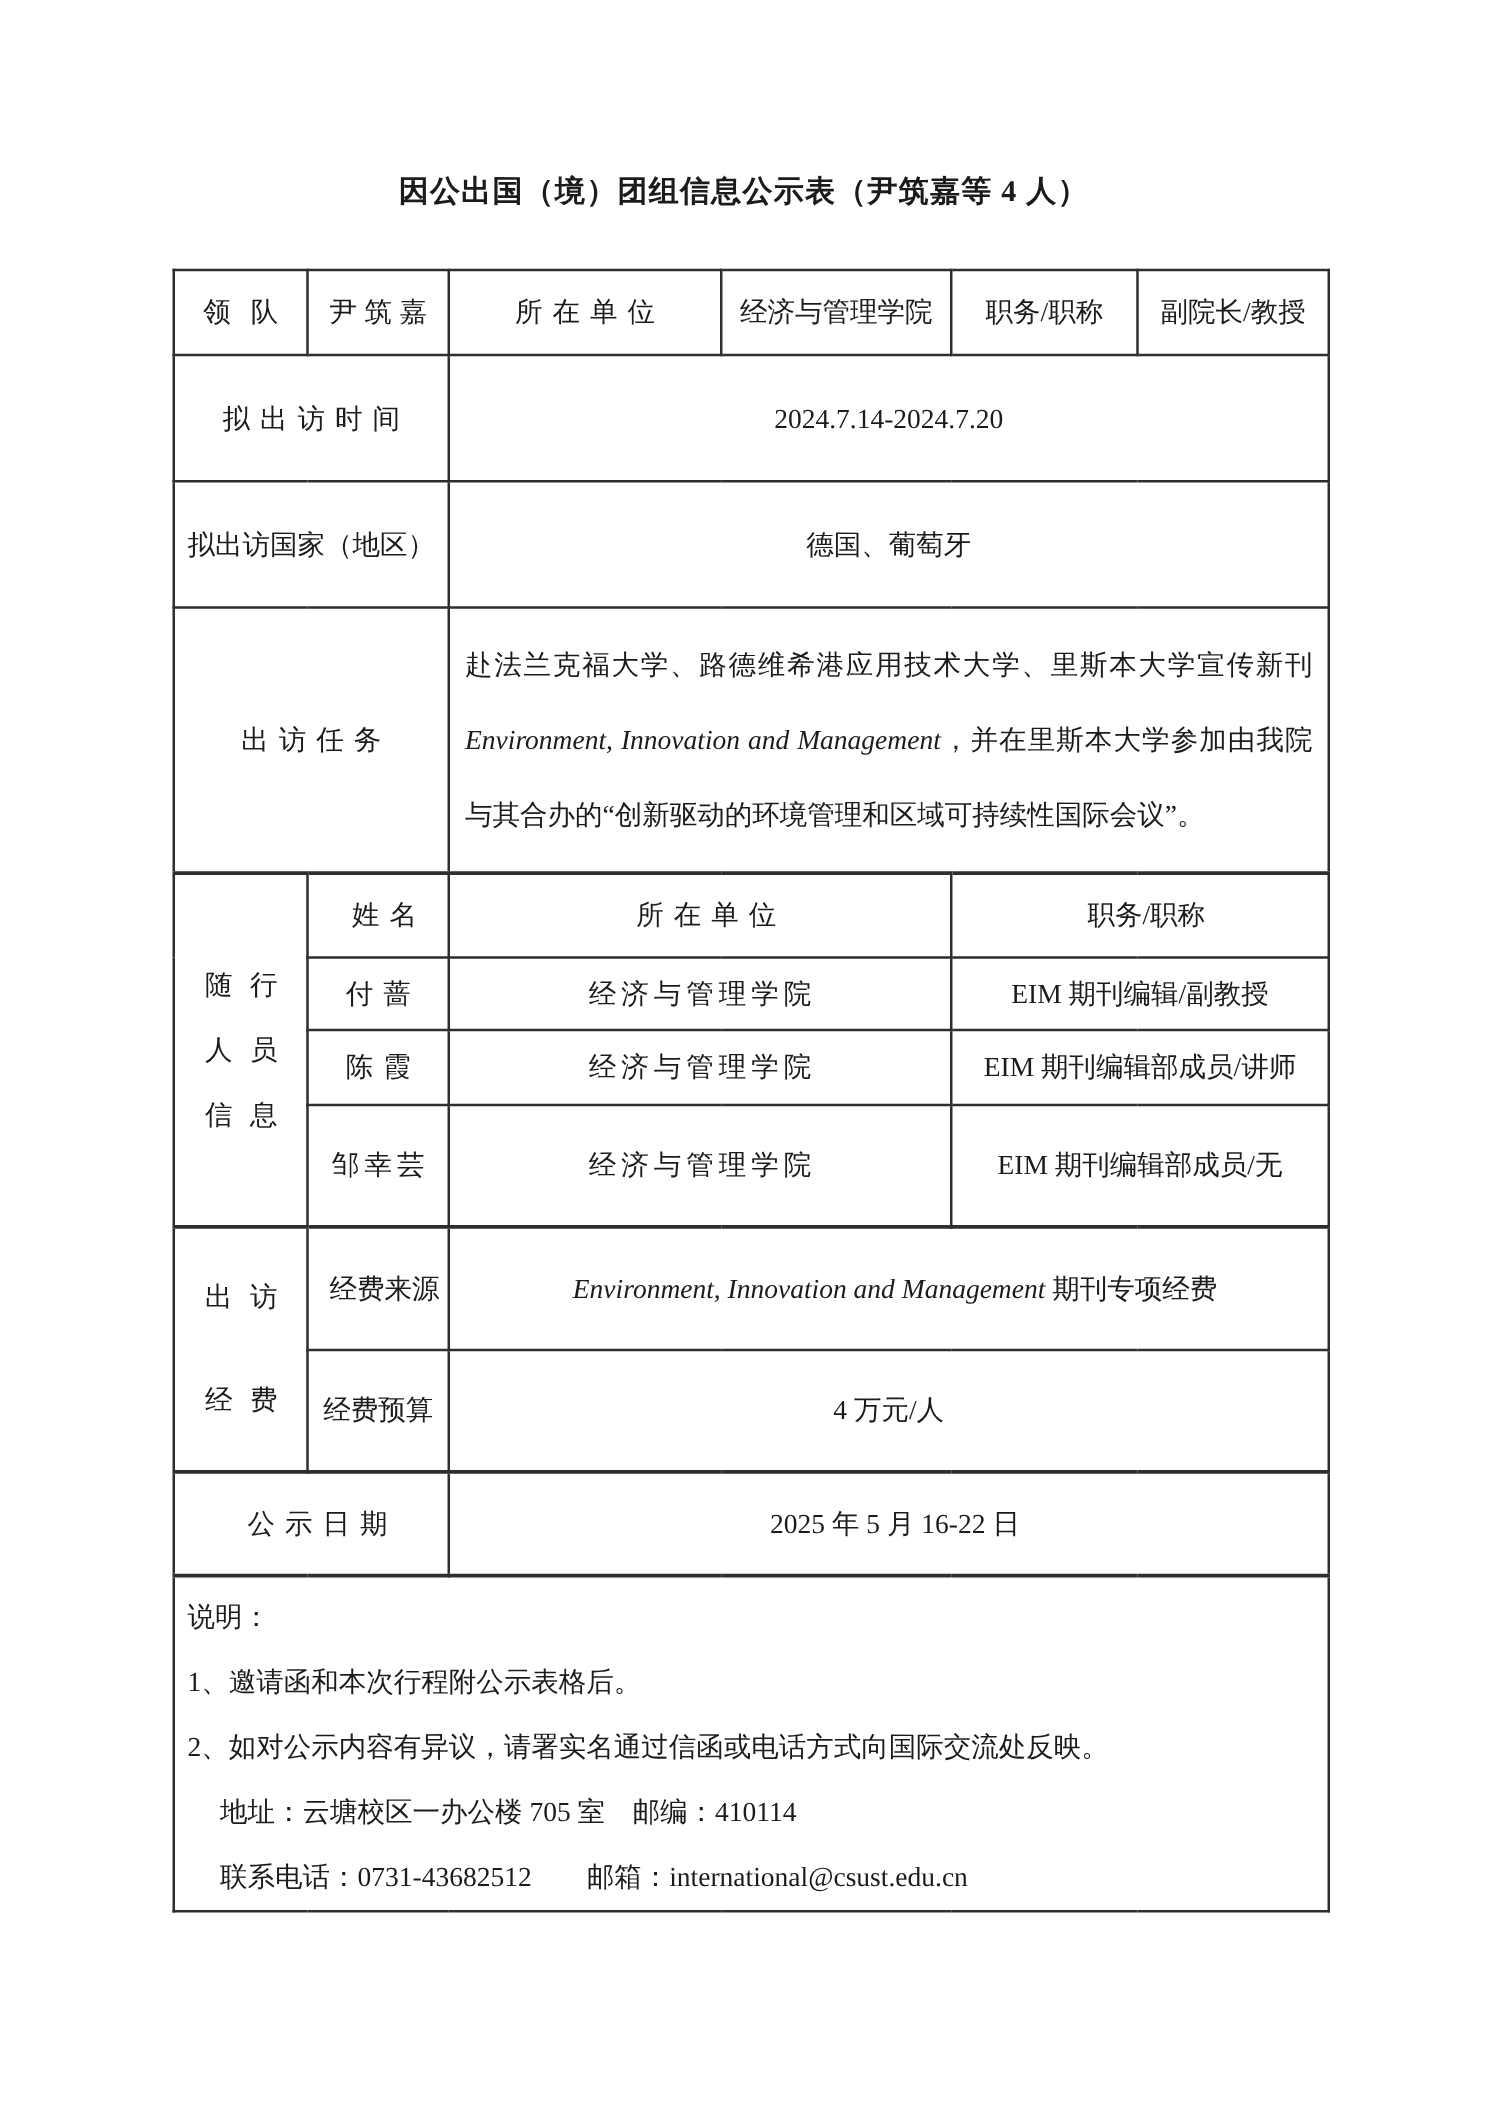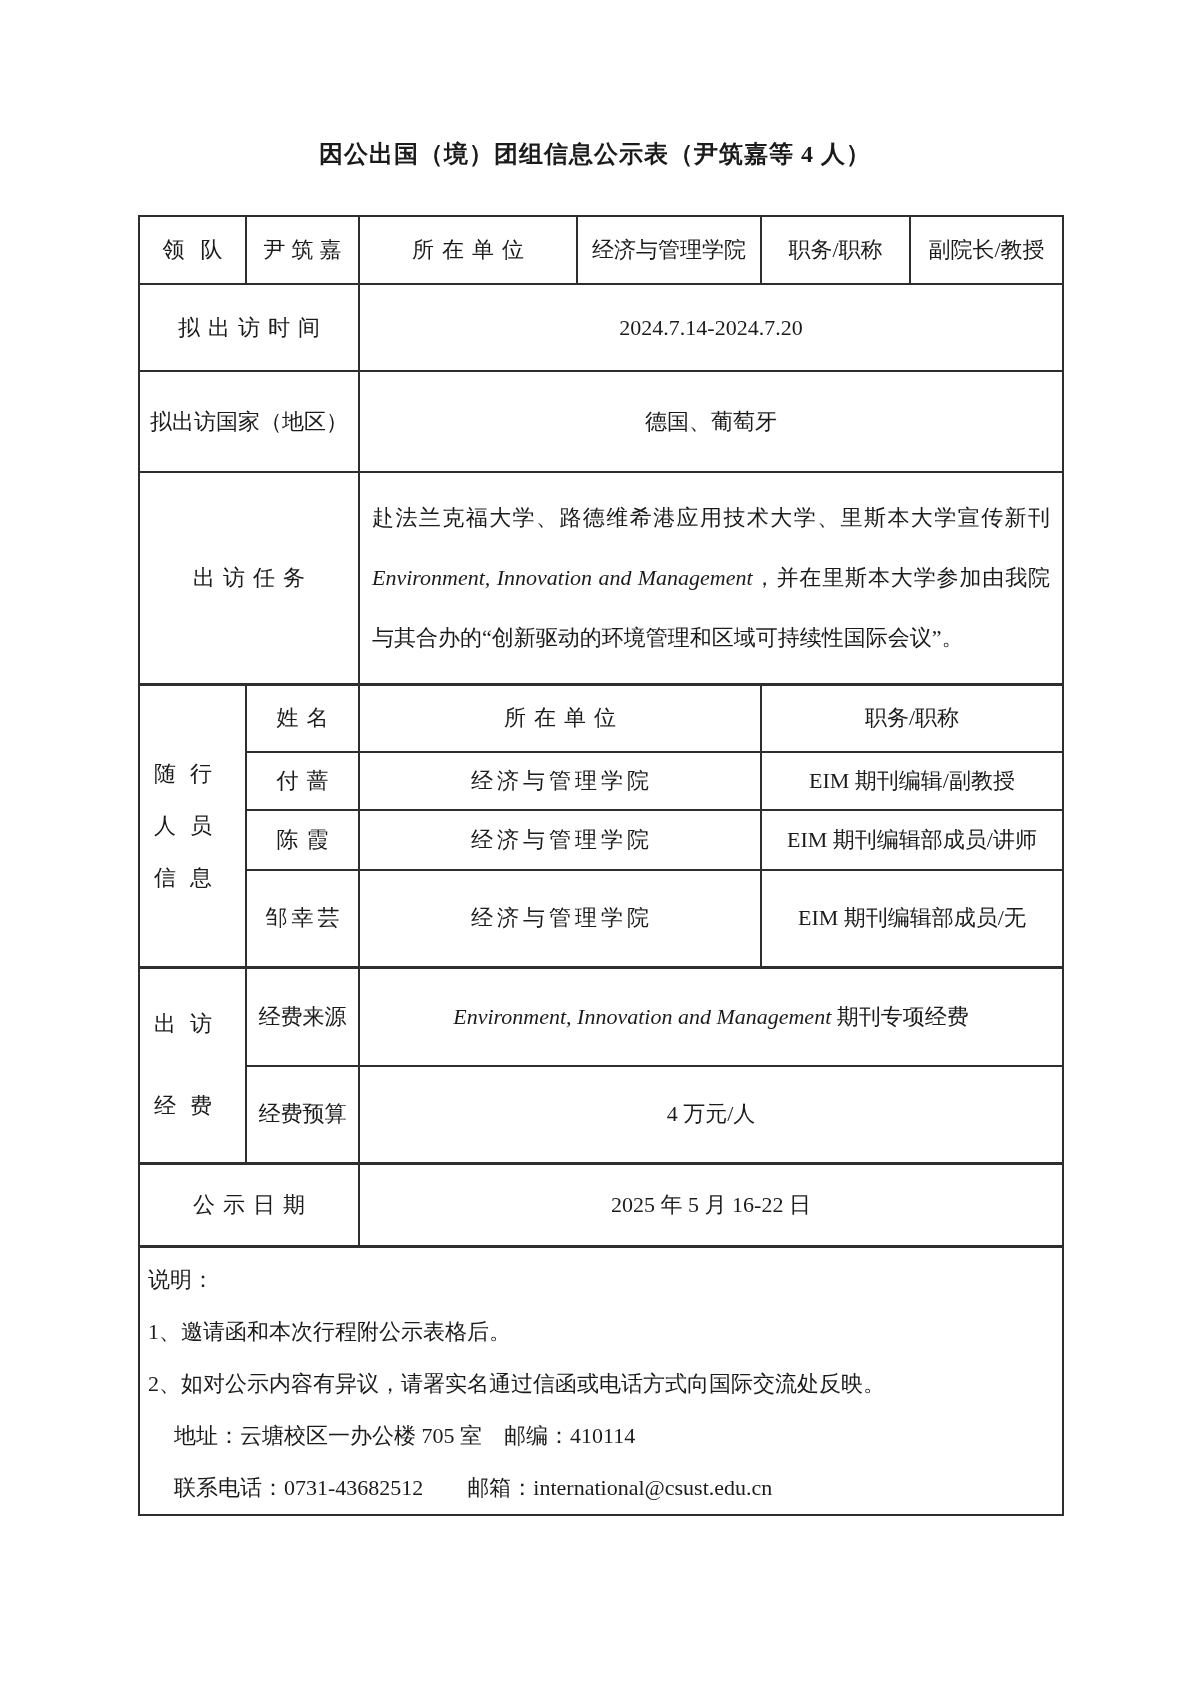--- a/index.html
+++ b/index.html
@@ -35,21 +35,21 @@
   }
   td {
     border: 2px solid #2e2e2e;
     font-size: 22px;
     text-align: center;
     vertical-align: middle;
     padding: 0;
     overflow: hidden;
   }
   
-  tr.sect td { border-top-width: 3px; }
+  tr.sect td { border-top-width: 3px; padding-left: 10px; }
 
   
   .ls16 { letter-spacing: 16px; text-indent: 16px; }
   .ls8  { letter-spacing: 8px;  text-indent: 8px; }
   .ls6  { letter-spacing: 6px;  text-indent: 6px; margin-top: 28px; }
   .ls4  { letter-spacing: 4px;  text-indent: 4px; }
 
   td.mission-cell {
     text-align: justify;
     padding: 0 12px;
@@ -94,21 +94,21 @@
   <tbody>
       <tr style="height:68px">
     <td class="ls16">领队</td>
     <td class="ls6">尹筑嘉</td>
     <td class="ls8">所在单位</td>
     <td>经济与管理学院</td>
     <td>职务/职称</td>
     <td>副院长/教授</td>
   </tr>
 
-  <tr style="height:87px">
+  <tr style="height:101px">
     <td colspan="2" class="ls8">拟出访时间</td>
     <td colspan="4">2024.7.14-2024.7.20</td>
   </tr>
 
   <tr style="height:101px">
     <td colspan="2">拟出访国家（地区）</td>
     <td colspan="4">德国、葡萄牙</td>
   </tr>
 
   <tr style="height:212px">

